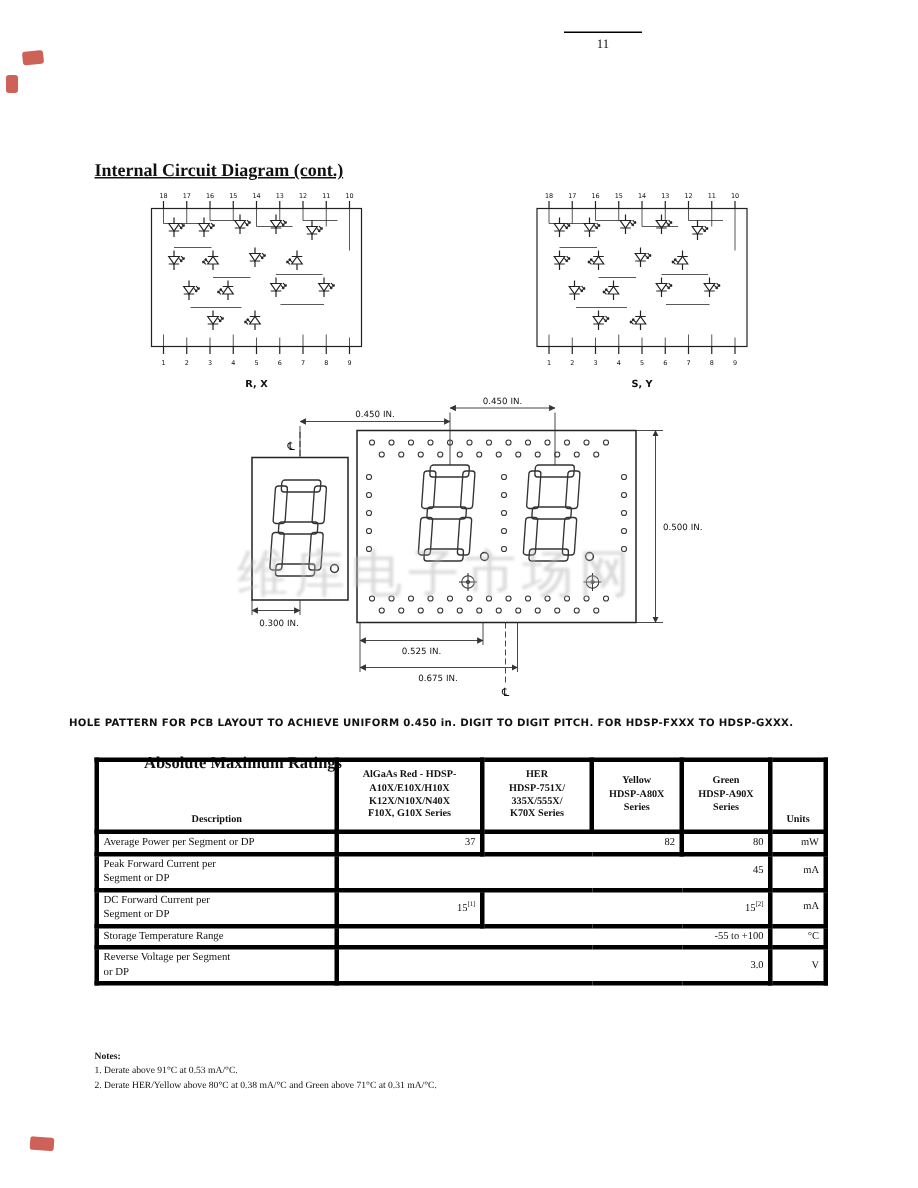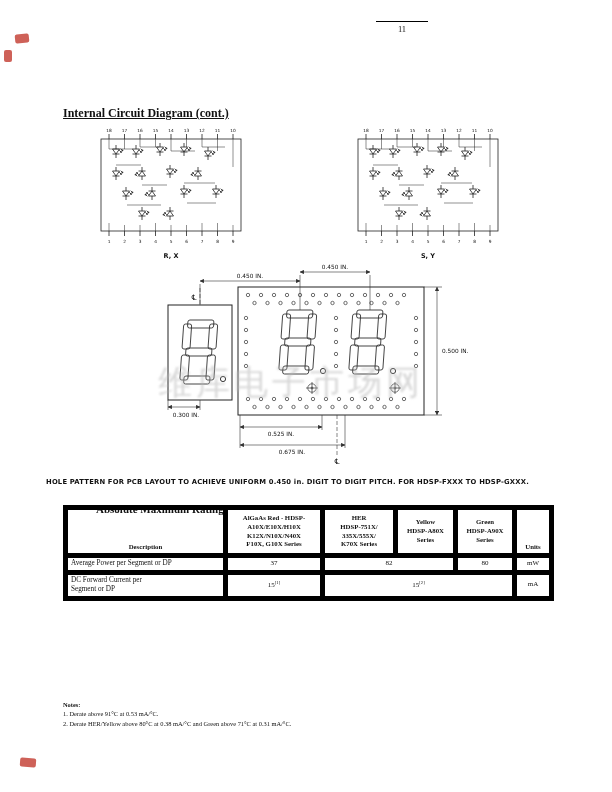--- a/index.html
+++ b/index.html
@@ -14,25 +14,25 @@
   .watermark{position:absolute;left:158px;top:360px;font-size:34px;letter-spacing:4px;
              color:#b9b9b9;opacity:.55;filter:blur(1.1px);pointer-events:none;}
   .red-mark{position:absolute;background:#c23a2e;opacity:.8;border-radius:2px;}
   svg.circuit,#mech{position:absolute;overflow:visible;}
   svg .pins-top text,svg .pins-bottom text{font:4.3px "DejaVu Sans",sans-serif;fill:#111;}
   svg .circuit-label{font:bold 6.5px "DejaVu Sans",sans-serif;fill:#111;}
   #mech .dimtext text{font:5.8px "DejaVu Sans",sans-serif;fill:#111;}
   #mech .dimtext text.cl{font-size:7.5px;font-style:italic;}
   table.amr{position:absolute;left:63px;top:505px;width:486px;border-collapse:collapse;
             table-layout:fixed;font-size:7px;}
-  table.amr th,table.amr td{border:5px solid #000000;padding:1px 3px;line-height:1.32;}
+  table.amr th,table.amr td{border:3px solid #000000;padding:1px 3px;line-height:1.32;}
   table.amr th{font-weight:bold;font-size:6.8px;white-space:pre-line;text-align:center;vertical-align:middle;}
   table.amr th.baseline{vertical-align:bottom;}
   table.amr td.desc{white-space:pre-line;text-align:left;font-size:7.2px;vertical-align:middle;}
-  table.amr td.val,table.amr td.unit{text-align:center;vertical-align:middle;}
+  table.amr td.val,table.amr td.unit{text-align:right;vertical-align:middle;}
   table.amr sup{font-size:4.6px;}
   .notes{position:absolute;left:63px;top:700px;font-size:6.4px;line-height:1.45;}
   .notes .nt{font-weight:bold;}
 </style>
 </head>
 <body>
 
 <div class="page">
 
   <div class="red-mark" style="left:15px;top:34px;width:14px;height:9px;transform:rotate(-6deg);"></div>
@@ -297,27 +297,44 @@
       </tr>
     </thead>
     <tbody>
       <tr style="height:14px">
         <td class="desc">Average Power per Segment or DP</td>
         <td class="val">37</td>
         <td class="val" colspan="2">82</td>
         <td class="val">80</td>
         <td class="unit">mW</td>
       </tr>
+      <tr style="height:20px">
+        <td class="desc">Peak Forward Current per
+Segment or DP</td>
+        <td class="val" colspan="4">45</td>
+        <td class="unit">mA</td>
+      </tr>
       <tr style="height:24px">
         <td class="desc">DC Forward Current per
 Segment or DP</td>
         <td class="val"><span>15</span><sup>[1]</sup></td>
         <td class="val" colspan="3"><span>15</span><sup>[2]</sup></td>
         <td class="unit">mA</td>
       </tr>
+      <tr style="height:14px">
+        <td class="desc">Storage Temperature Range</td>
+        <td class="val" colspan="4">-55 to +100</td>
+        <td class="unit">°C</td>
+      </tr>
+      <tr style="height:22px">
+        <td class="desc">Reverse Voltage per Segment
+or DP</td>
+        <td class="val" colspan="4">3.0</td>
+        <td class="unit">V</td>
+      </tr>
     </tbody>
   </table>
 
   <div class="notes">
     <div class="nt">Notes:</div>
     <div>1. Derate above 91°C at 0.53 mA/°C.</div>
     <div>2. Derate HER/Yellow above 80°C at 0.38 mA/°C and Green above 71°C at 0.31 mA/°C.</div>
   </div>
 
 </div>

